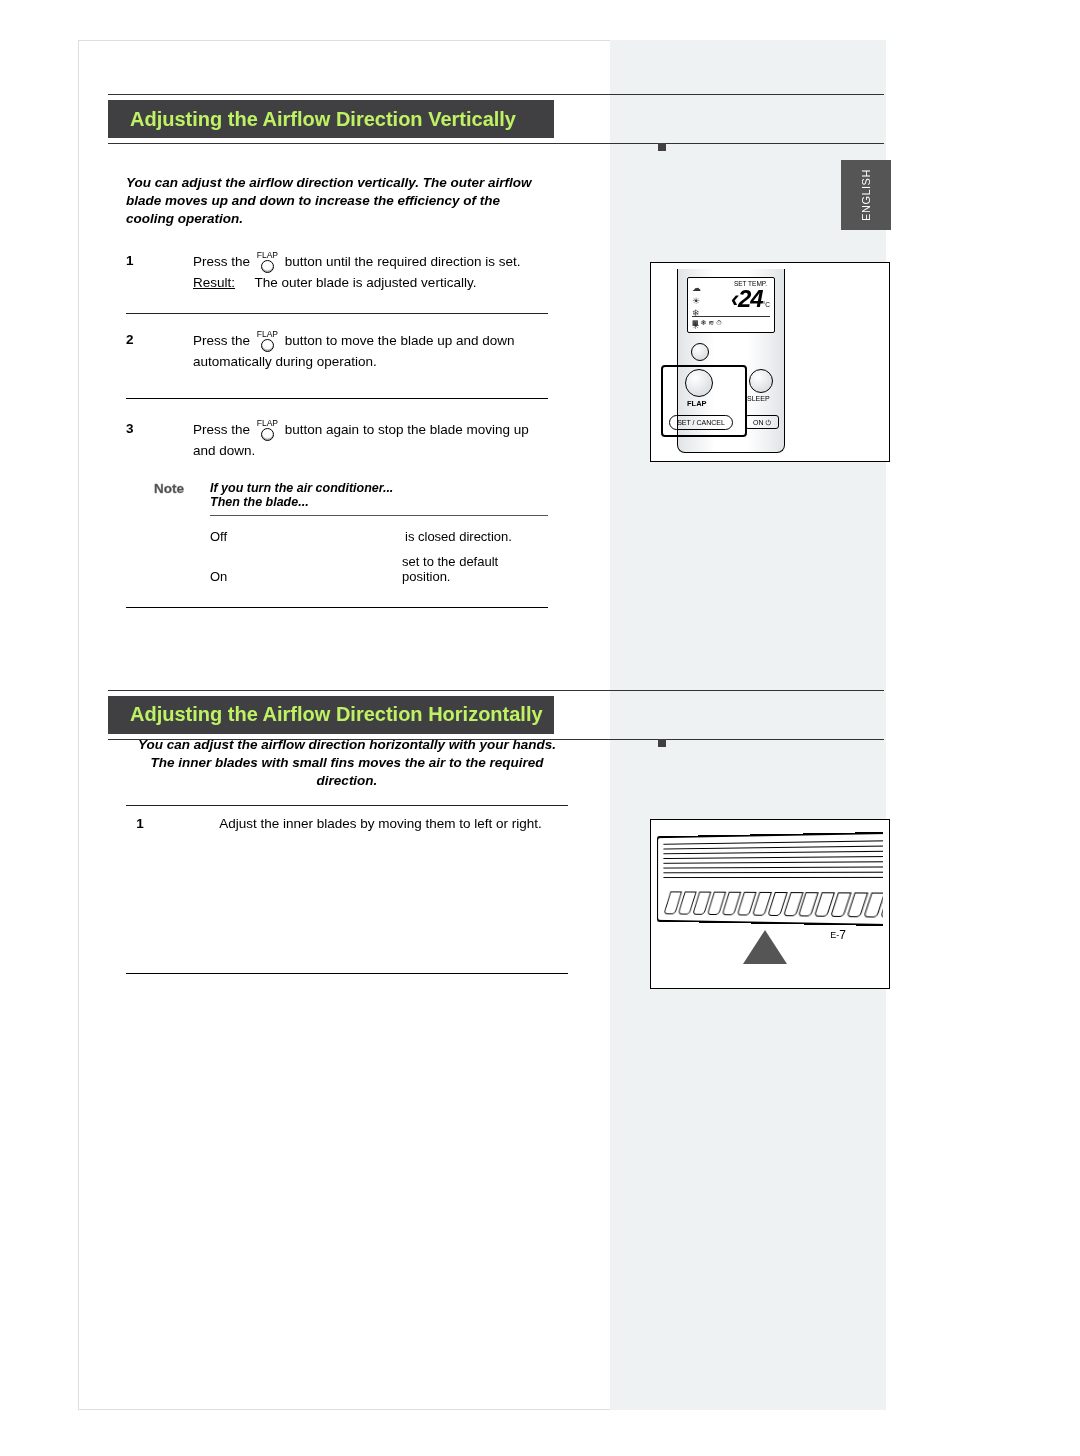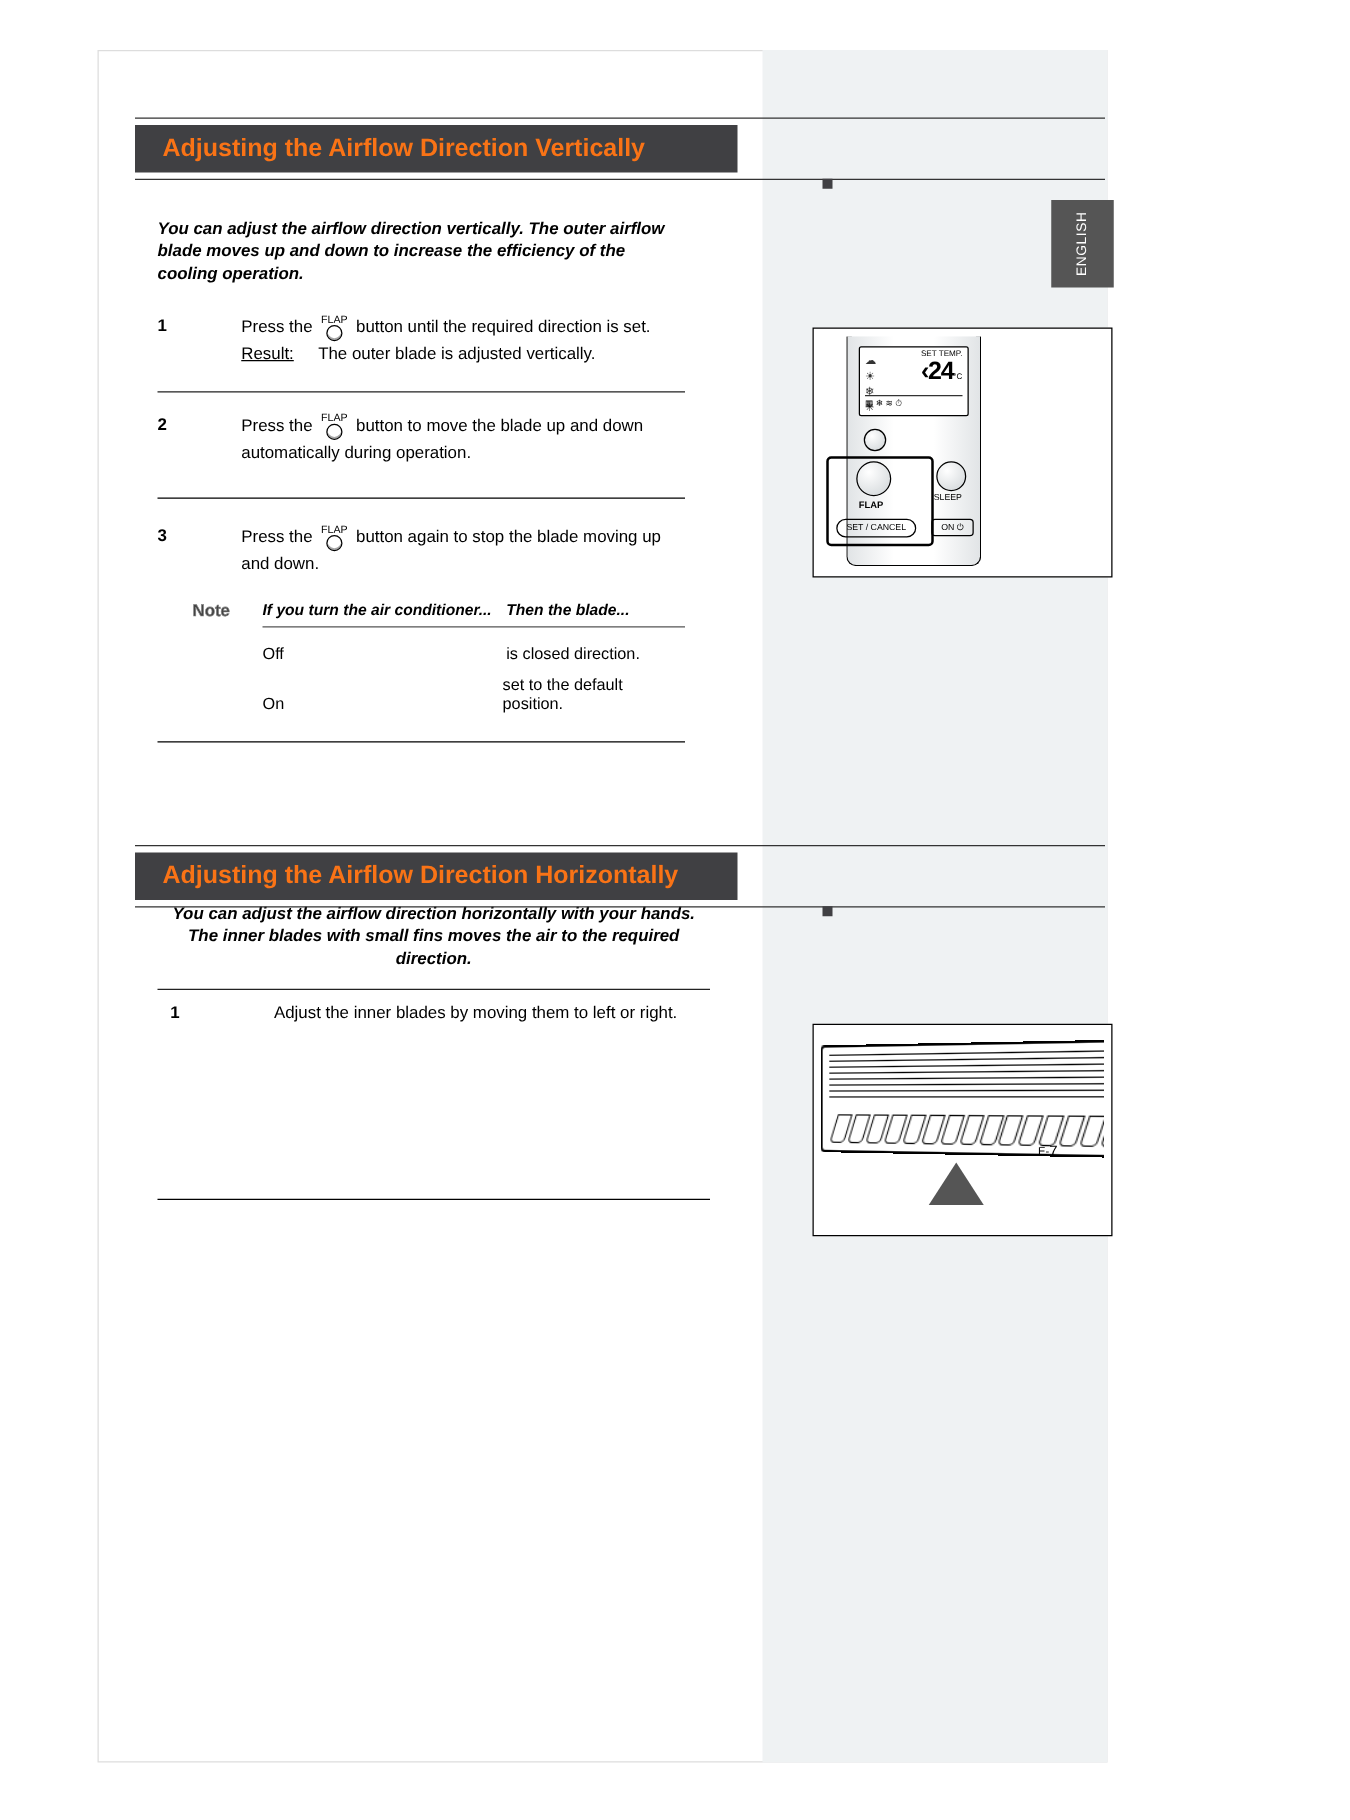--- a/index.html
+++ b/index.html
@@ -51,27 +51,27 @@
 
   .heading-block {
     position: relative;
     margin-top: 60px;
     margin-bottom: 90px;
   }
   .heading-block .hbar {
     position: absolute;
     left: 30px;
     top: 0;
-    width: 482px;
+    width: 446px;
     height: 38px;
     background: #404043;
     display: flex;
     align-items: center;
     padding-left: 22px;
-    color: #f97316;
+    color: #bef264;
     font-weight: 700;
     font-size: 20px;
   }
   .heading-block .hline-top {
     position: absolute;
     left: 30px;
     top: -6px;
     width: 776px;
     height: 1px;
     background: #333;
@@ -160,20 +160,21 @@
   }
   .note-table { flex: 1; }
   .note-table .nt-head {
     display: flex;
     font-style: italic;
     font-weight: 700;
     font-size: 12.5px;
     padding-bottom: 6px;
     border-bottom: 1px solid #555;
     margin-bottom: 8px;
+    flex-direction: column;
   }
   .note-table .nt-head > div:first-child,
   .note-table .nt-row > div:first-child { width: 195px; }
   .note-table .nt-row { display: flex; padding: 5px 0; font-size: 13px; align-items: flex-end; }
 
   
   .fig {
     position: absolute;
     border: 1.5px solid #000;
     background: #fff;
@@ -205,21 +206,22 @@
   .remote .screen .seticons {
     position:absolute; left:4px; top:4px; font-size:9px; line-height:1.4;
     color:#333;
   }
   .remote .screen .settemp {
     position:absolute; right:4px; top:2px; text-align:center;
     font-size:6.5px;
   }
   .remote .screen .settemp .tval {
     font-family: "Arial Black", sans-serif;
-    font-weight:900; font-size:20px; line-height:1; letter-spacing:-1px;
+    font-weight:900; font-size:24px; line-height:1; letter-spacing:-1px;
+    font-style: italic;
   }
   .remote .screen .row2 {
     position:absolute; left:4px; bottom:4px; right:4px; height:12px;
     border-top:1px solid #333; padding-top:2px; font-size:7px;
   }
   .remote .btn {
     position:absolute; width:28px; height:28px; border:1.3px solid #000; border-radius:50%;
     background: radial-gradient(circle at 35% 30%, #fff, #cfd4d7);
   }
   .remote .b-top { left:34px; top:74px; width:18px; height:18px; }

